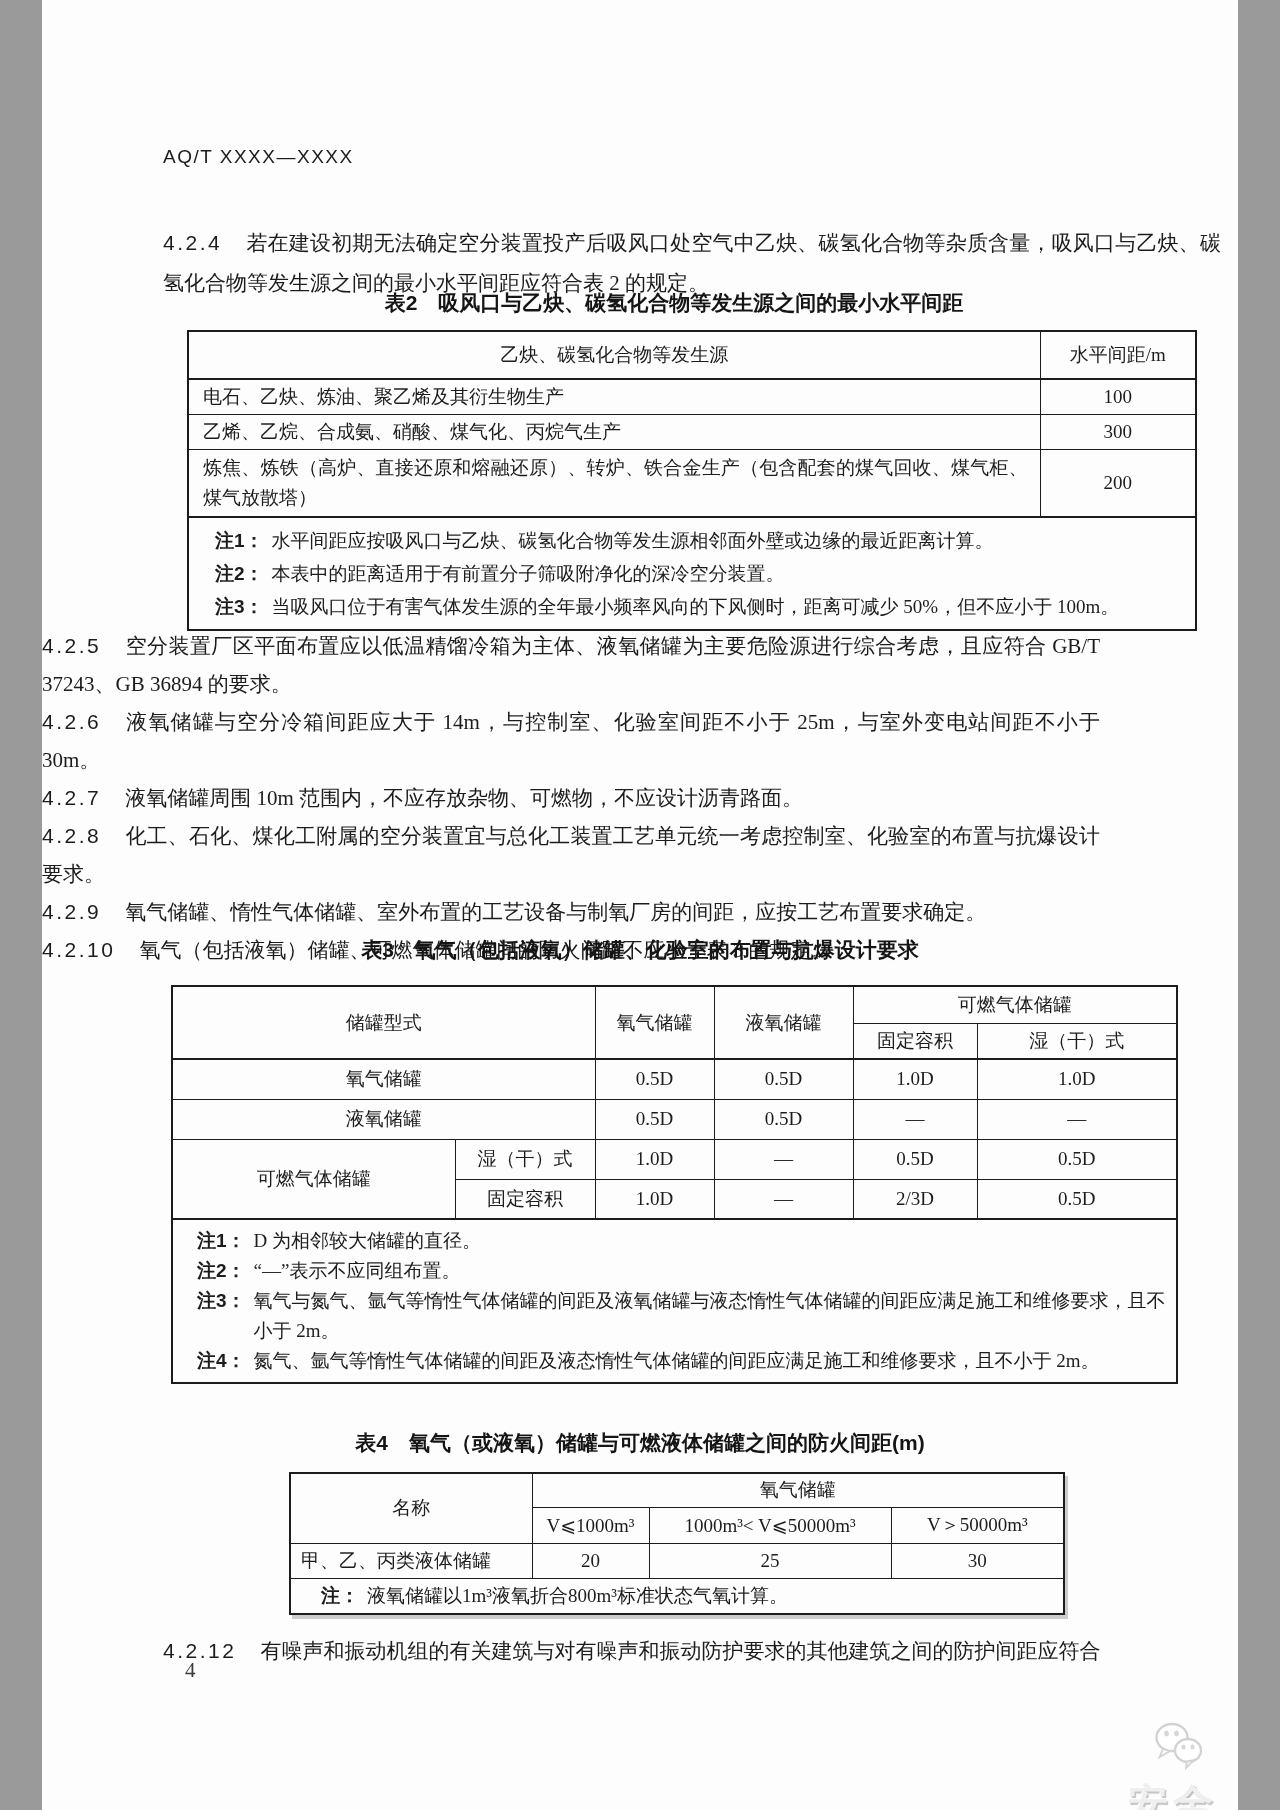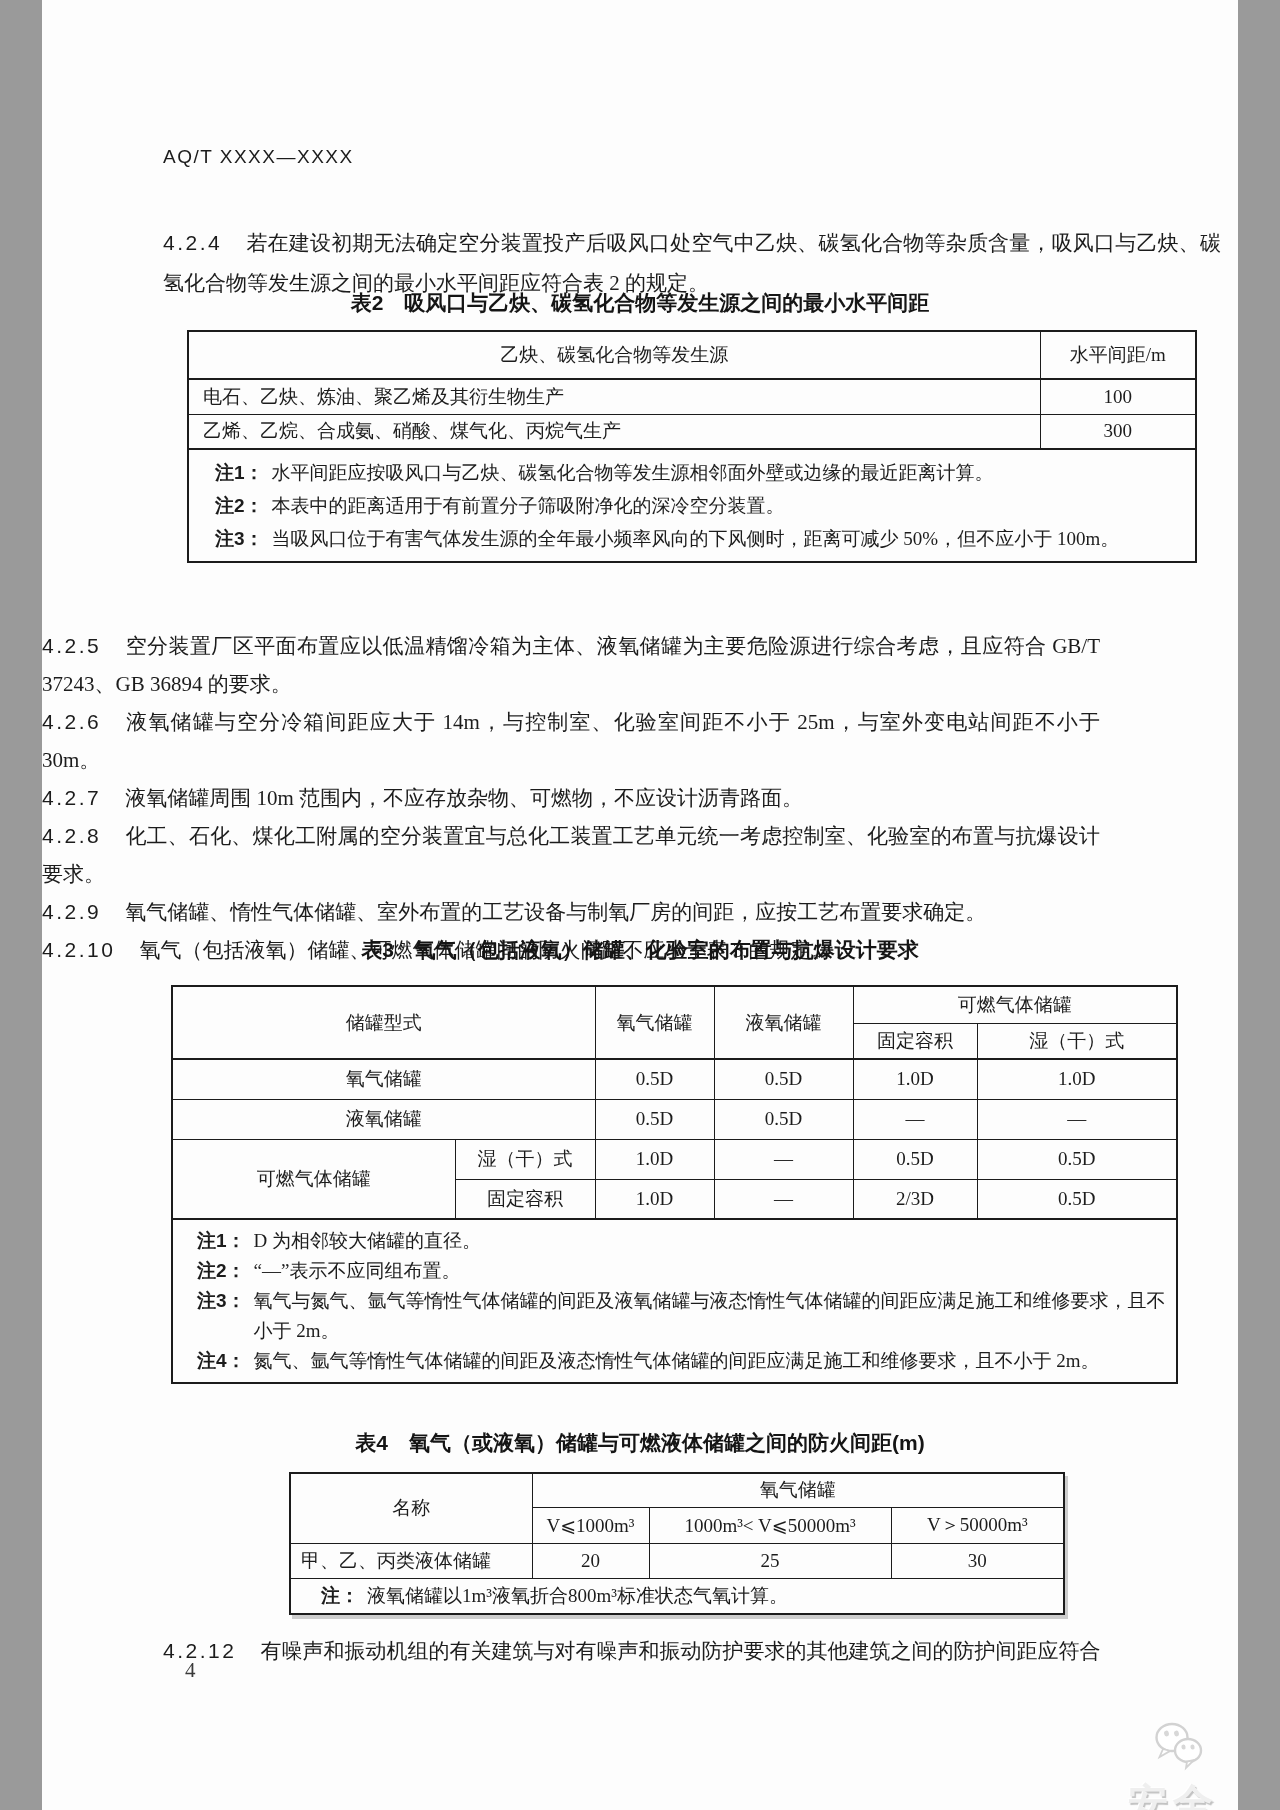--- a/index.html
+++ b/index.html
@@ -79,39 +79,43 @@
 </style>
 </head>
 <body>
 
 <div class="page">
 
   <div class="doc-header">AQ/T XXXX—XXXX</div>
 
   <p class="para lh40" style="top:202px;"><span class="cnum">4.2.4</span><span>若在建设初期无法确定空分装置投产后吸风口处空气中乙炔、碳氢化合物等杂质含量，吸风口与乙炔、碳氢化合物等发生源之间的最小水平间距应符合表 2 的规定。</span></p>
 
-  <div class="tbl-title" style="top:289px;">表2　吸风口与乙炔、碳氢化合物等发生源之间的最小水平间距</div>
+  <div class="tbl-title" style="top:289px;padding-left:34px;">表2　吸风口与乙炔、碳氢化合物等发生源之间的最小水平间距</div>
 
   <table style="left:145px;top:330px;width:1008px;">
     <colgroup>
         <col style="width:852px">
         <col style="width:156px">
       </colgroup>
     <tbody>
         <tr style="height:48px;">
       <td class="thickb">乙炔、碳氢化合物等发生源</td>
       <td class="thickb">水平间距/m</td>
     </tr>
     <tr style="height:35px;">
       <td class="left">电石、乙炔、炼油、聚乙烯及其衍生物生产</td>
       <td>100</td>
     </tr>
     <tr style="height:35px;">
       <td class="left">乙烯、乙烷、合成氨、硝酸、煤气化、丙烷气生产</td>
       <td>300</td>
+    </tr>
+    <tr style="height:68px;">
+      <td class="left" style="line-height:30px;text-align:justify;padding-right:12px;">炼焦、炼铁（高炉、直接还原和熔融还原）、转炉、铁合金生产（包含配套的煤气回收、煤气柜、煤气放散塔）</td>
+      <td>200</td>
     </tr>
     <tr style="height:104px;">
       <td class="notes thickt" colspan="2">
         <div class="note-line">
               <span class="note-label">注1：</span>
               <span>水平间距应按吸风口与乙炔、碳氢化合物等发生源相邻面外壁或边缘的最近距离计算。</span>
             </div>
         <div class="note-line">
               <span class="note-label">注2：</span>
               <span>本表中的距离适用于有前置分子筛吸附净化的深冷空分装置。</span>

